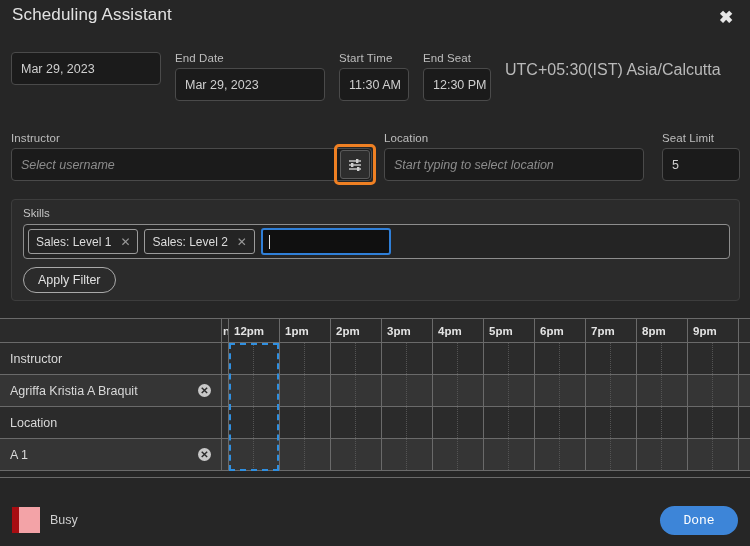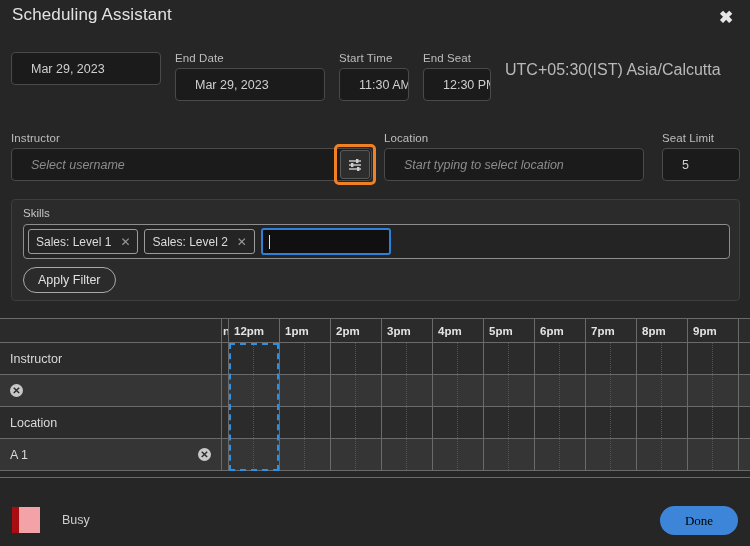--- a/index.html
+++ b/index.html
@@ -51,21 +51,21 @@
     letter-spacing: .1px;
     white-space: nowrap;
   }
   .input-box {
     background: #1b1b1b;
     border: 1px solid #4a4a4a;
     border-radius: 4px;
     height: 33px;
     display: flex;
     align-items: center;
-    padding: 0 19px;
+    padding: 0 9px;
     font-size: 12.5px;
     color: #cfcfcf;
     overflow: hidden;
     white-space: nowrap;
   }
   .input-box.placeholder { color: #8c8c8c; font-style: italic; }
 
   
   .row1 { position: absolute; left: 0; top: 52px; width: 750px; height: 62px; }
   .f-startdate { position: absolute; left: 11px;  top: 0; width: 150px; }
@@ -285,38 +285,38 @@
     position: absolute;
     left: 0; top: 479px;
     width: 750px; height: 67px;
     background: #262626;
   }
   .legend {
     position: absolute;
     left: 12px; top: 28px;
     display: flex;
     align-items: center;
-    gap: 22px;
+    gap: 10px;
   }
   .legend-swatch {
     width: 28px; height: 26px;
     background: #f3a3a7;
     border-left: 7px solid #a80d12;
     box-sizing: border-box;
   }
   .legend-text { font-size: 12.5px; color: #cfcfcf; }
   .done-btn {
     position: absolute;
     right: 12px; top: 27px;
     width: 78px; height: 29px;
     border-radius: 15px;
     background: #3d85d8;
-    color: #000000;
+    color: #ffffff;
     font-size: 13px;
-    font-family: Liberation Serif, serif;
+    font-family: Liberation Mono, monospace;
     border: none;
     cursor: pointer;
     display: flex; align-items: center; justify-content: center;
   }
 </style>
 </head>
 <body>
 
 <div class="titlebar">
   <div class="dialog-title">Scheduling Assistant</div>
@@ -436,20 +436,21 @@
         <div class="cell"></div>
         <div class="cell"></div>
         <div class="cell"></div>
         <div class="cell"></div>
         <div class="cell"></div>
       </div>
     </div>
 
     <div class="grid-row light">
       <div class="row-label">
+        <span>Agriffa Kristia A Braquit</span>
         <span class="row-remove">✕</span>
       </div>
       <div class="row-cells">
         <div class="cell partial"></div>
         <div class="cell"></div>
         <div class="cell"></div>
         <div class="cell"></div>
         <div class="cell"></div>
         <div class="cell"></div>
         <div class="cell"></div>

